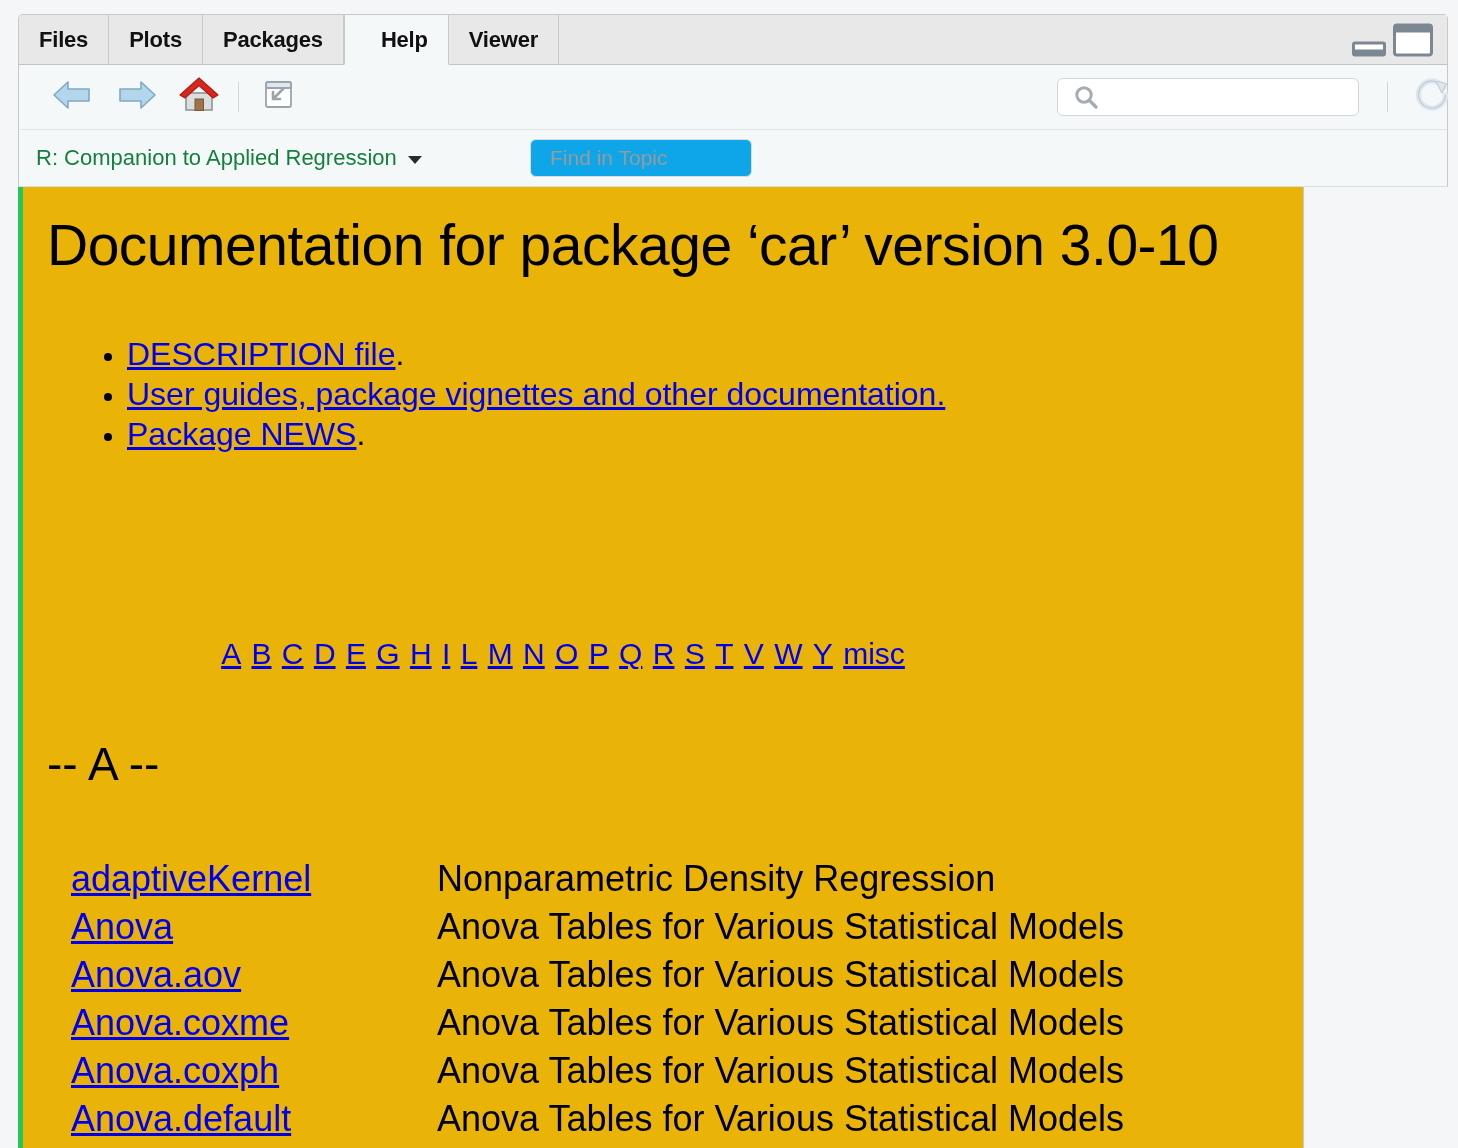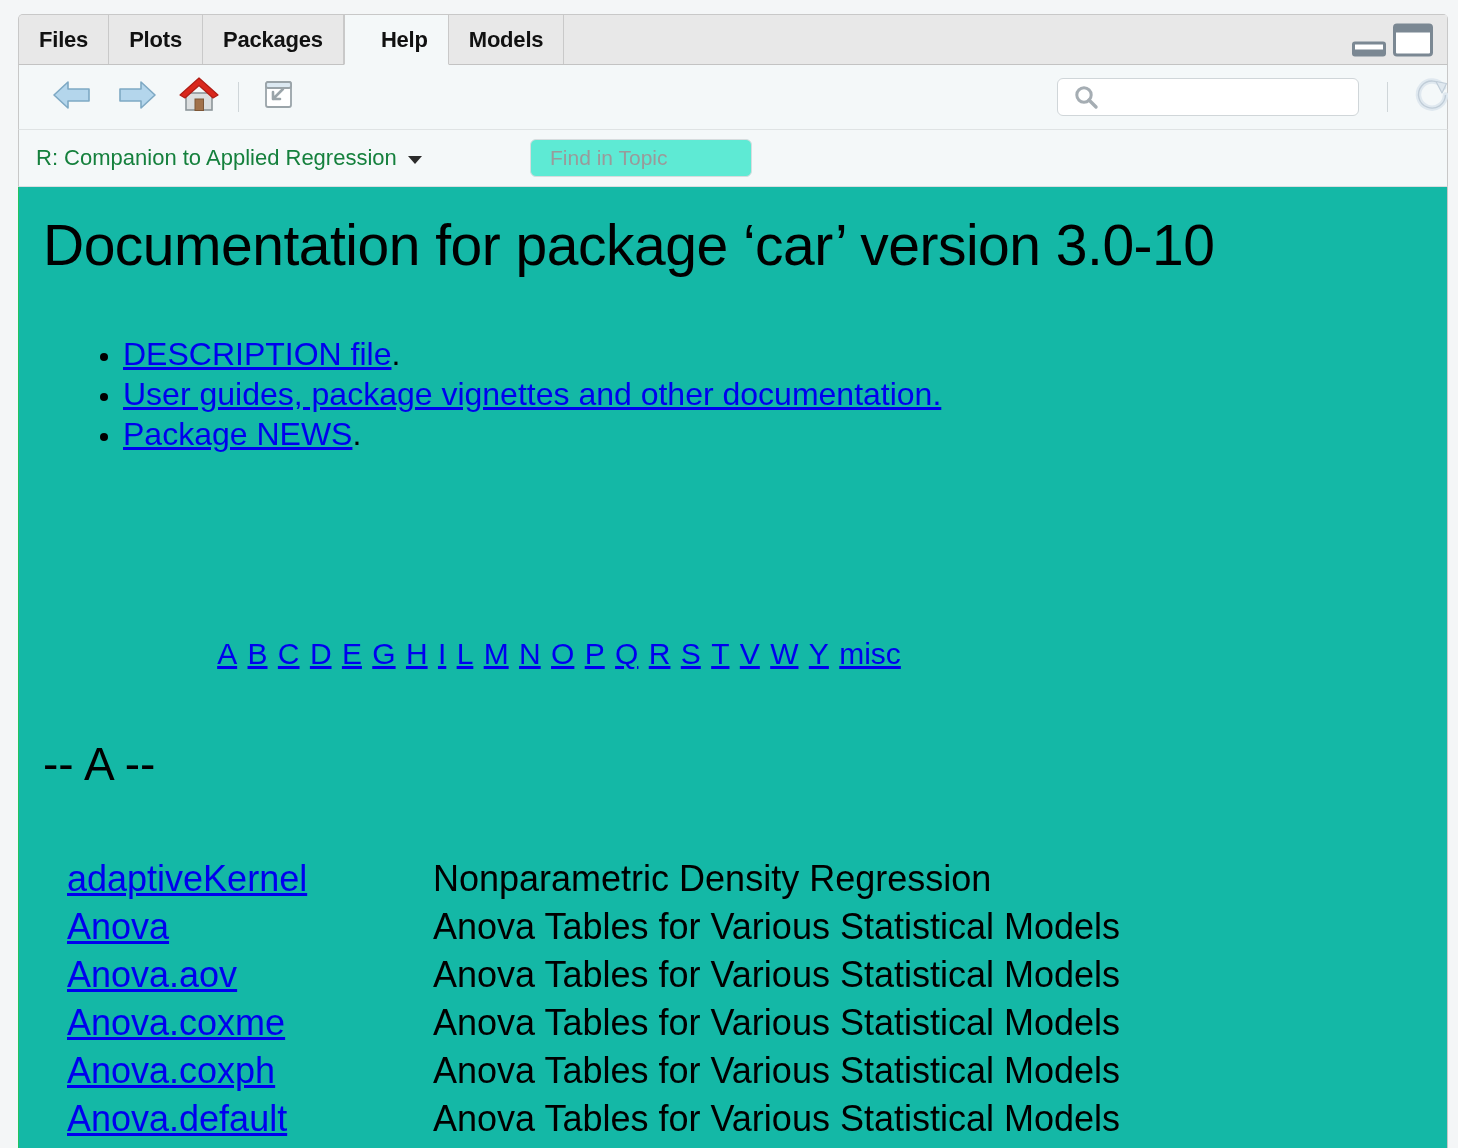--- a/index.html
+++ b/index.html
@@ -183,21 +183,21 @@
     border-top: 8px solid #2b2b2b;
     margin-top: 4px;
   }
   .findbox {
     position: absolute;
     left: 511px;
     top: 50%;
     transform: translateY(-50%);
     width: 222px;
     height: 38px;
-    background: #5eead4;
+    background: #0ea5e9;
     border: 1px solid #d7dcde;
     border-radius: 6px;
     box-sizing: border-box;
     display: flex;
     align-items: center;
     padding-left: 17px;
   }
   .findbox input {
     border: none;
     outline: none;
@@ -207,24 +207,24 @@
     color: #2b2b2b;
     width: 100%;
   }
   .findbox input::placeholder { color: #9a9a9a; opacity: 1; }
 
   
   .content {
     position: absolute;
     left: 18px;
     top: 187px;
-    width: 1430px;
+    width: 1286px;
     height: 961px;
-    background: #14b8a6;
-    border-left: 1px solid #22c55e;
+    background: #eab308;
+    border-left: 5px solid #22c55e;
     border-right: 1px solid #c8c8c8;
     box-sizing: border-box;
     overflow: hidden;
   }
 
   h1.doc-title {
     margin: 0;
     position: absolute;
     left: 24px;
     top: 25px;
@@ -329,21 +329,21 @@
     <div class="tab">
         <span>Plots</span>
       </div>
     <div class="tab">
         <span>Packages</span>
       </div>
     <div class="tab active">
         <span>Help</span>
       </div>
     <div class="tab">
-        <span>Models</span>
+        <span>Viewer</span>
       </div>
     <div class="tabfill">
       <div class="wincontrols">
         <div class="ico-min"></div>
         <div class="ico-max"></div>
       </div>
     </div>
   </div>
 
   <div class="navbar">

